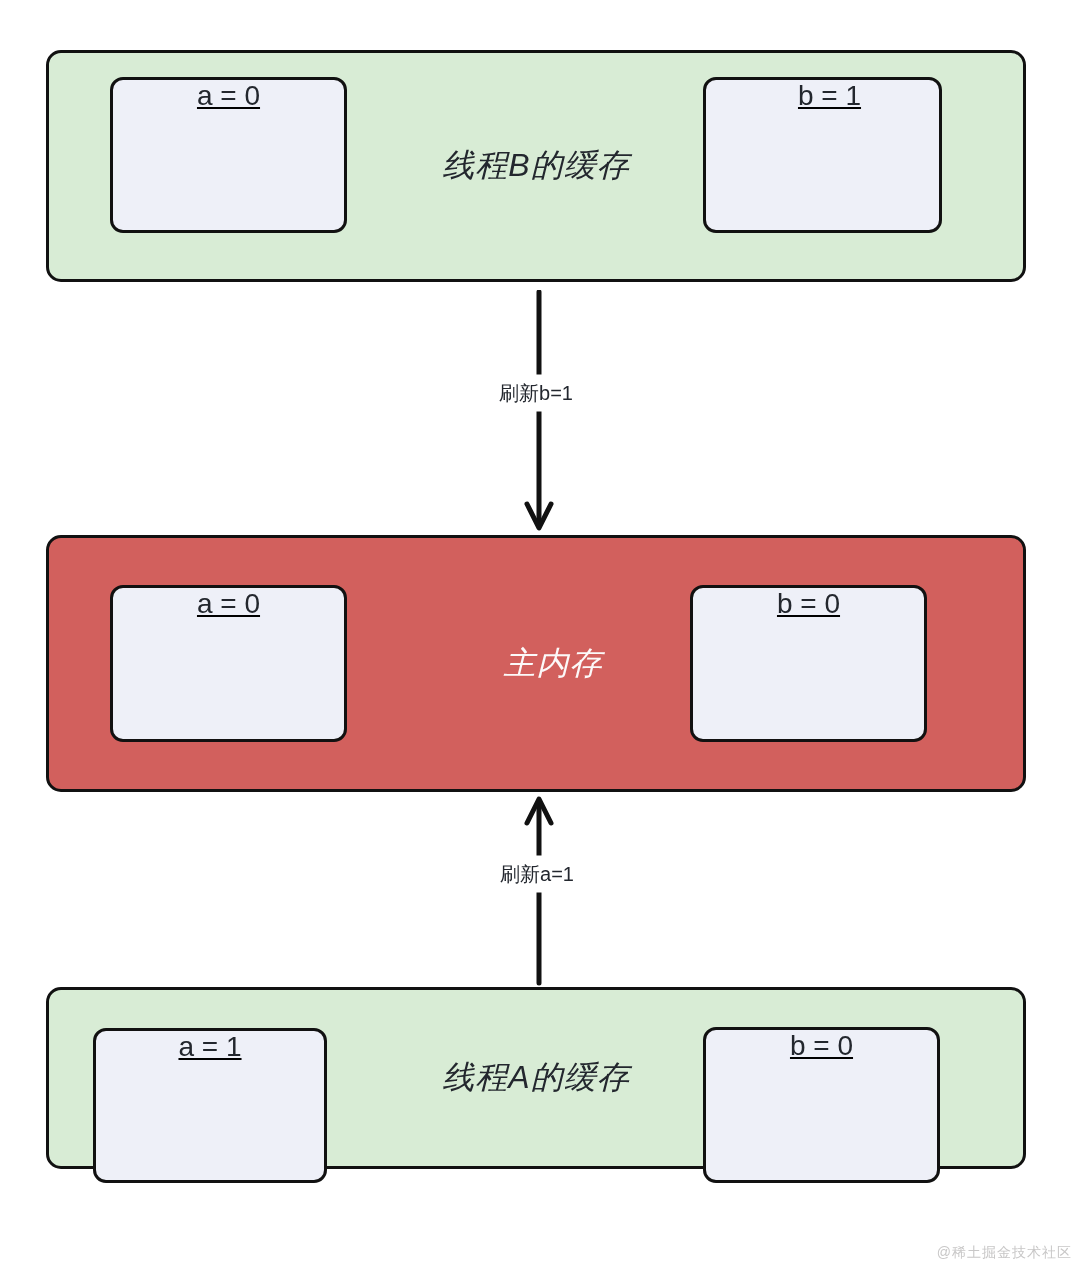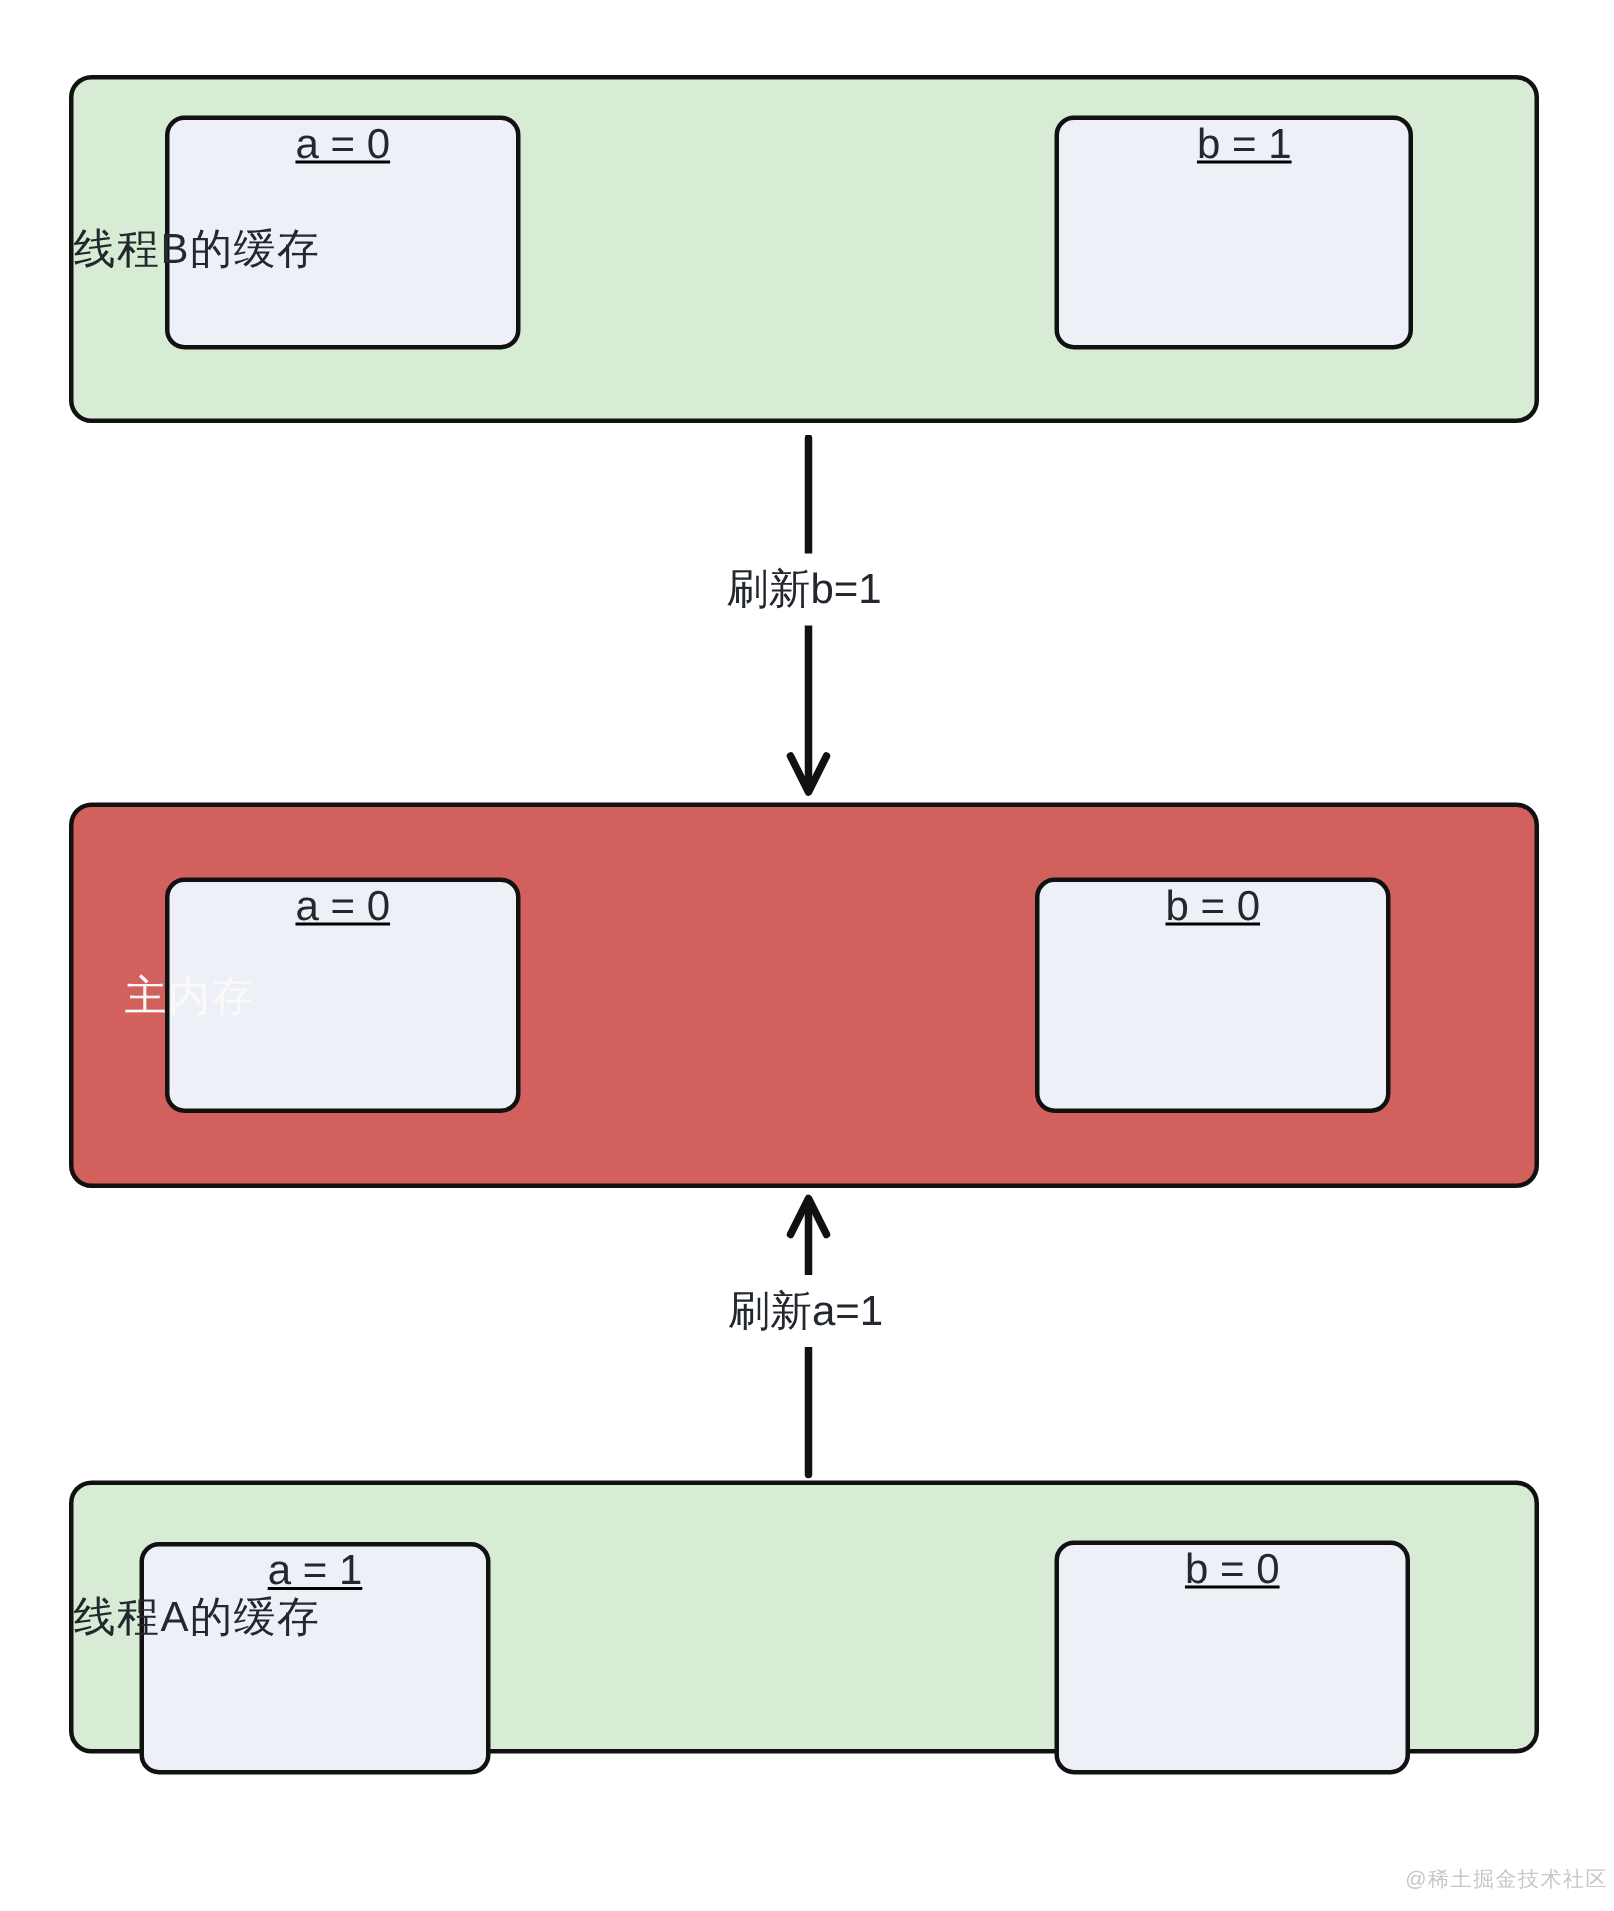--- a/index.html
+++ b/index.html
@@ -21,23 +21,25 @@
     border-radius: 15px;
   }
   .band.cache  { background: var(--cache-fill, #d8ecd5); }
   .band.memory { background: var(--memory-fill, #d2605d); }
   .band-b   { top: 50px;  height: 232px; }
   .band-mem { top: 535px; height: 257px; }
   .band-a   { top: 987px; height: 182px; }
   .band-label {
     position: absolute; left: 0; right: 0; top: 50%;
     transform: translateY(-50%);
-    font-size: 28px;
+    text-align: center;
+    font-size: 32px;
     letter-spacing: 1px;
     color: var(--text-dark, #23272e);
+    font-style: italic;
   }
   .band.memory .band-label { color: var(--text-light, #fcf9f9); padding-left: 34px; }
   .cell {
     position: absolute;
     background: var(--cell-fill, #eef0f8);
     border: 3px solid var(--stroke, #111111);
     border-radius: 13px;
     display: flex; justify-content: center; text-decoration: underline;
   }
   .cell-text { font-size: 28px; color: var(--text-dark, #23272e); }
@@ -58,21 +60,21 @@
     stroke-linecap: round;
     stroke-linejoin: round;
   }
   .arrow-down { left: 519px; top: 290px; }
   .arrow-up   { left: 519px; top: 795px; }
   .arrow-label {
     position: absolute;
     transform: translate(-50%, -50%);
     background: #ffffff;
     padding: 5px 12px;
-    font-size: 28px;
+    font-size: 20px;
     color: var(--text-dark, #23272e);
     white-space: nowrap;
   }
   .label-flush-b { left: 536px; top: 393px; }
   .label-flush-a { left: 537px; top: 874px; text-align: center; }
   .watermark {
     position: absolute;
     top: 1244px; right: 4px;
     font-size: 14px;
     letter-spacing: 1px;

